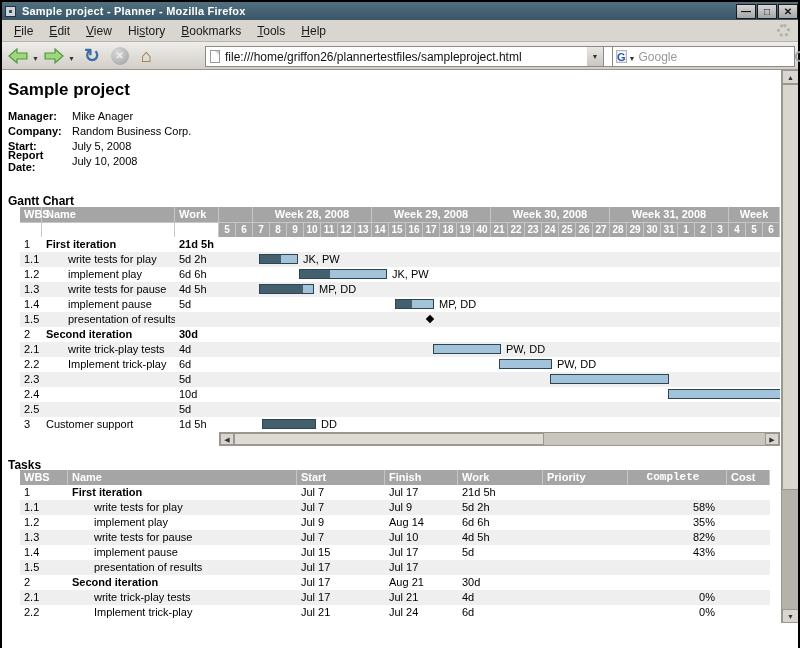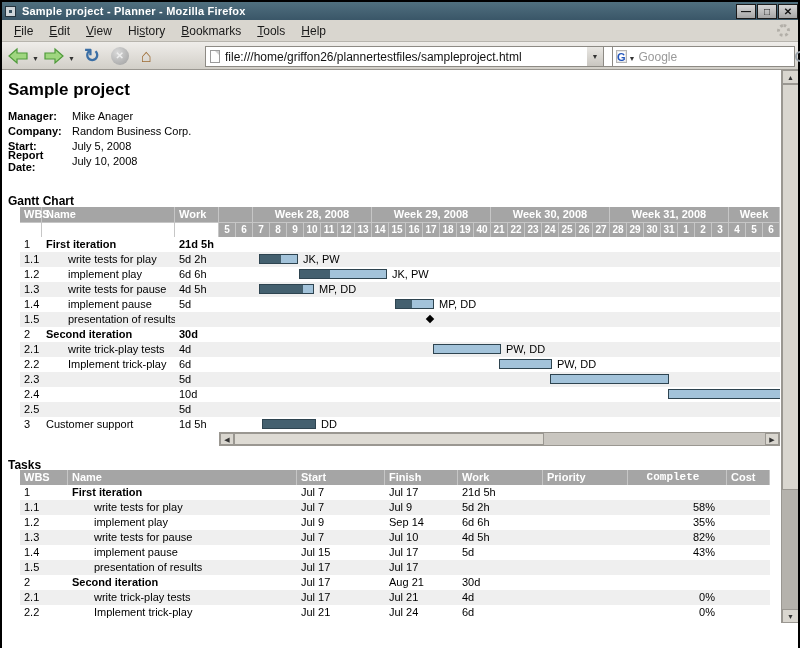--- a/index.html
+++ b/index.html
@@ -406,21 +406,21 @@
               <div class="t-cell tc-finish">Jul 9</div>
               <div class="t-cell tc-work">5d 2h</div>
               <div class="t-cell tc-priority"></div>
               <div class="t-cell tc-complete">58%</div>
               <div class="t-cell tc-cost"></div>
             </div>
             <div class="t-row">
               <div class="t-cell tc-wbs">1.2</div>
               <div class="t-cell tc-name indent">implement play</div>
               <div class="t-cell tc-start">Jul 9</div>
-              <div class="t-cell tc-finish">Sep 14</div>
+              <div class="t-cell tc-finish">Aug 14</div>
               <div class="t-cell tc-work">6d 6h</div>
               <div class="t-cell tc-priority"></div>
               <div class="t-cell tc-complete">35%</div>
               <div class="t-cell tc-cost"></div>
             </div>
             <div class="t-row alt">
               <div class="t-cell tc-wbs">1.3</div>
               <div class="t-cell tc-name indent">write tests for pause</div>
               <div class="t-cell tc-start">Jul 7</div>
               <div class="t-cell tc-finish">Jul 10</div>

